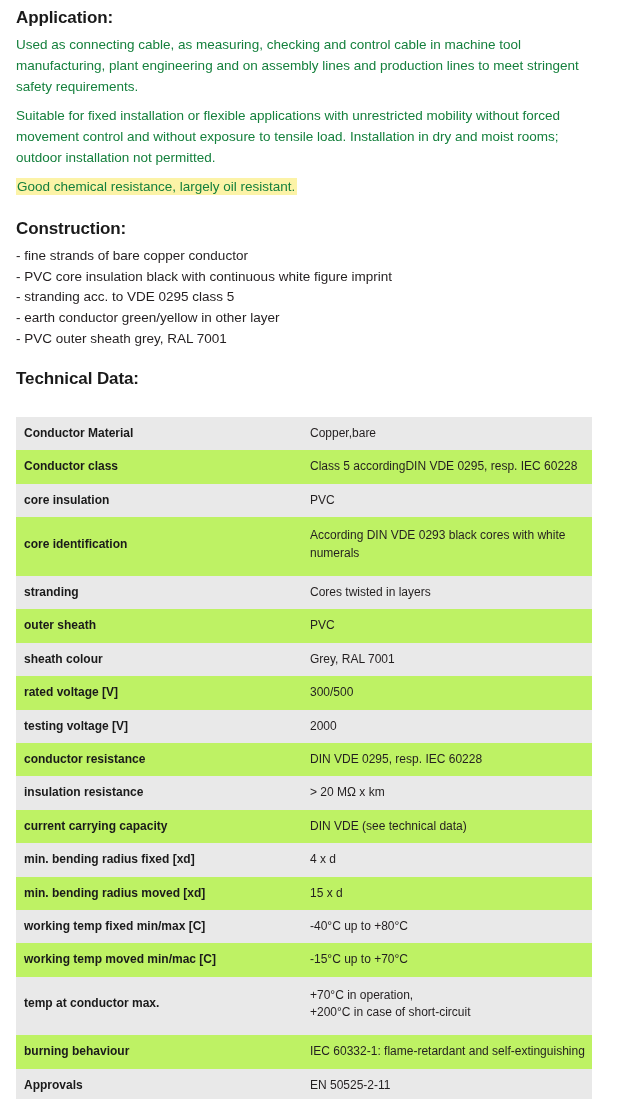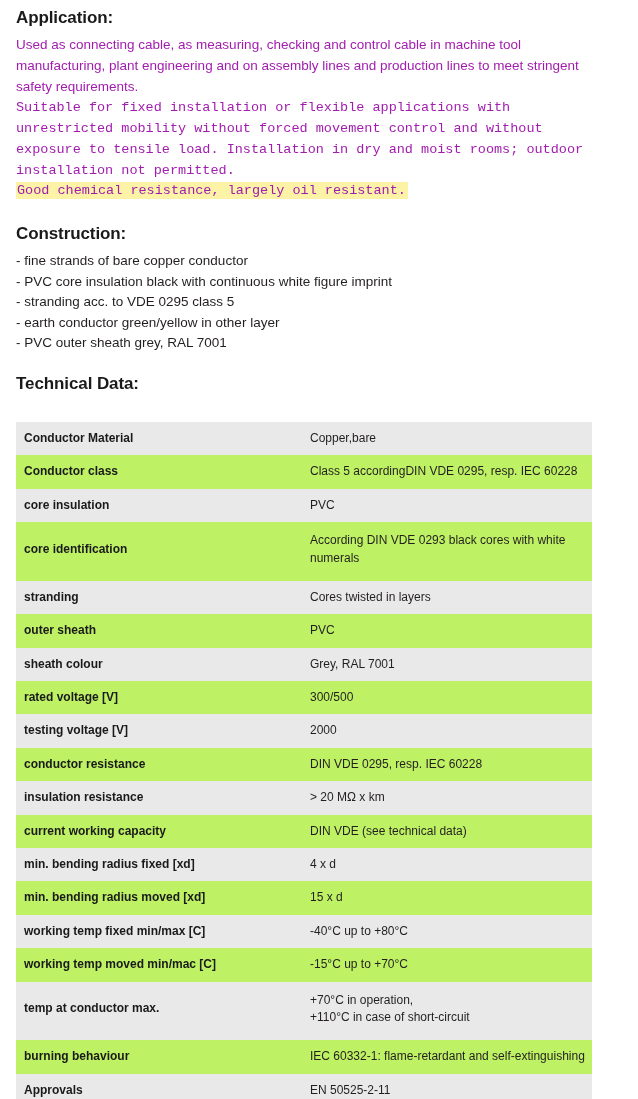--- a/index.html
+++ b/index.html
@@ -25,25 +25,24 @@
     font-size: 17px;
     font-weight: bold;
     margin: 0 0 7px 0;
     letter-spacing: -0.1px;
     color: #1a1a1a;
   }
   .para {
     font-size: 13.5px;
     line-height: 1.55;
     margin: 0;
-    color: #a21caf;
+    color: #15803d;
   }
   .para + .para {
-    margin-top: 0px;
-    font-family: Liberation Mono, monospace;
+    margin-top: 8px;
   }
   .highlight {
     background: #fcf3a7;
     display: inline;
     padding: 1px 2px 1px 1px;
   }
   .block-application {
     margin-bottom: 22px;
   }
   .bullets {
@@ -158,21 +157,21 @@
         </tr>
         <tr class="even">
           <td class="k">conductor resistance</td>
           <td class="v">DIN VDE 0295, resp. IEC 60228</td>
         </tr>
         <tr class="odd">
           <td class="k">insulation resistance</td>
           <td class="v">&gt; 20 MΩ x km</td>
         </tr>
         <tr class="even">
-          <td class="k">current working capacity</td>
+          <td class="k">current carrying capacity</td>
           <td class="v">DIN VDE (see technical data)</td>
         </tr>
         <tr class="odd">
           <td class="k">min. bending radius fixed [xd]</td>
           <td class="v">4 x d</td>
         </tr>
         <tr class="even">
           <td class="k">min. bending radius moved [xd]</td>
           <td class="v">15 x d</td>
         </tr>
@@ -181,21 +180,21 @@
           <td class="v">-40°C up to +80°C</td>
         </tr>
         <tr class="even">
           <td class="k">working temp moved min/mac [C]</td>
           <td class="v">-15°C up to +70°C</td>
         </tr>
         <tr class="odd tall">
           <td class="k">temp at conductor max.</td>
           <td class="v">
             <span class="v-line2">+70°C in operation,</span>
-            <span class="v-line2">+110°C in case of short-circuit</span>
+            <span class="v-line2">+200°C in case of short-circuit</span>
           </td>
         </tr>
         <tr class="even">
           <td class="k">burning behaviour</td>
           <td class="v">IEC 60332-1: flame-retardant and self-extinguishing</td>
         </tr>
         <tr class="odd">
           <td class="k">Approvals</td>
           <td class="v">EN 50525-2-11</td>
         </tr>

